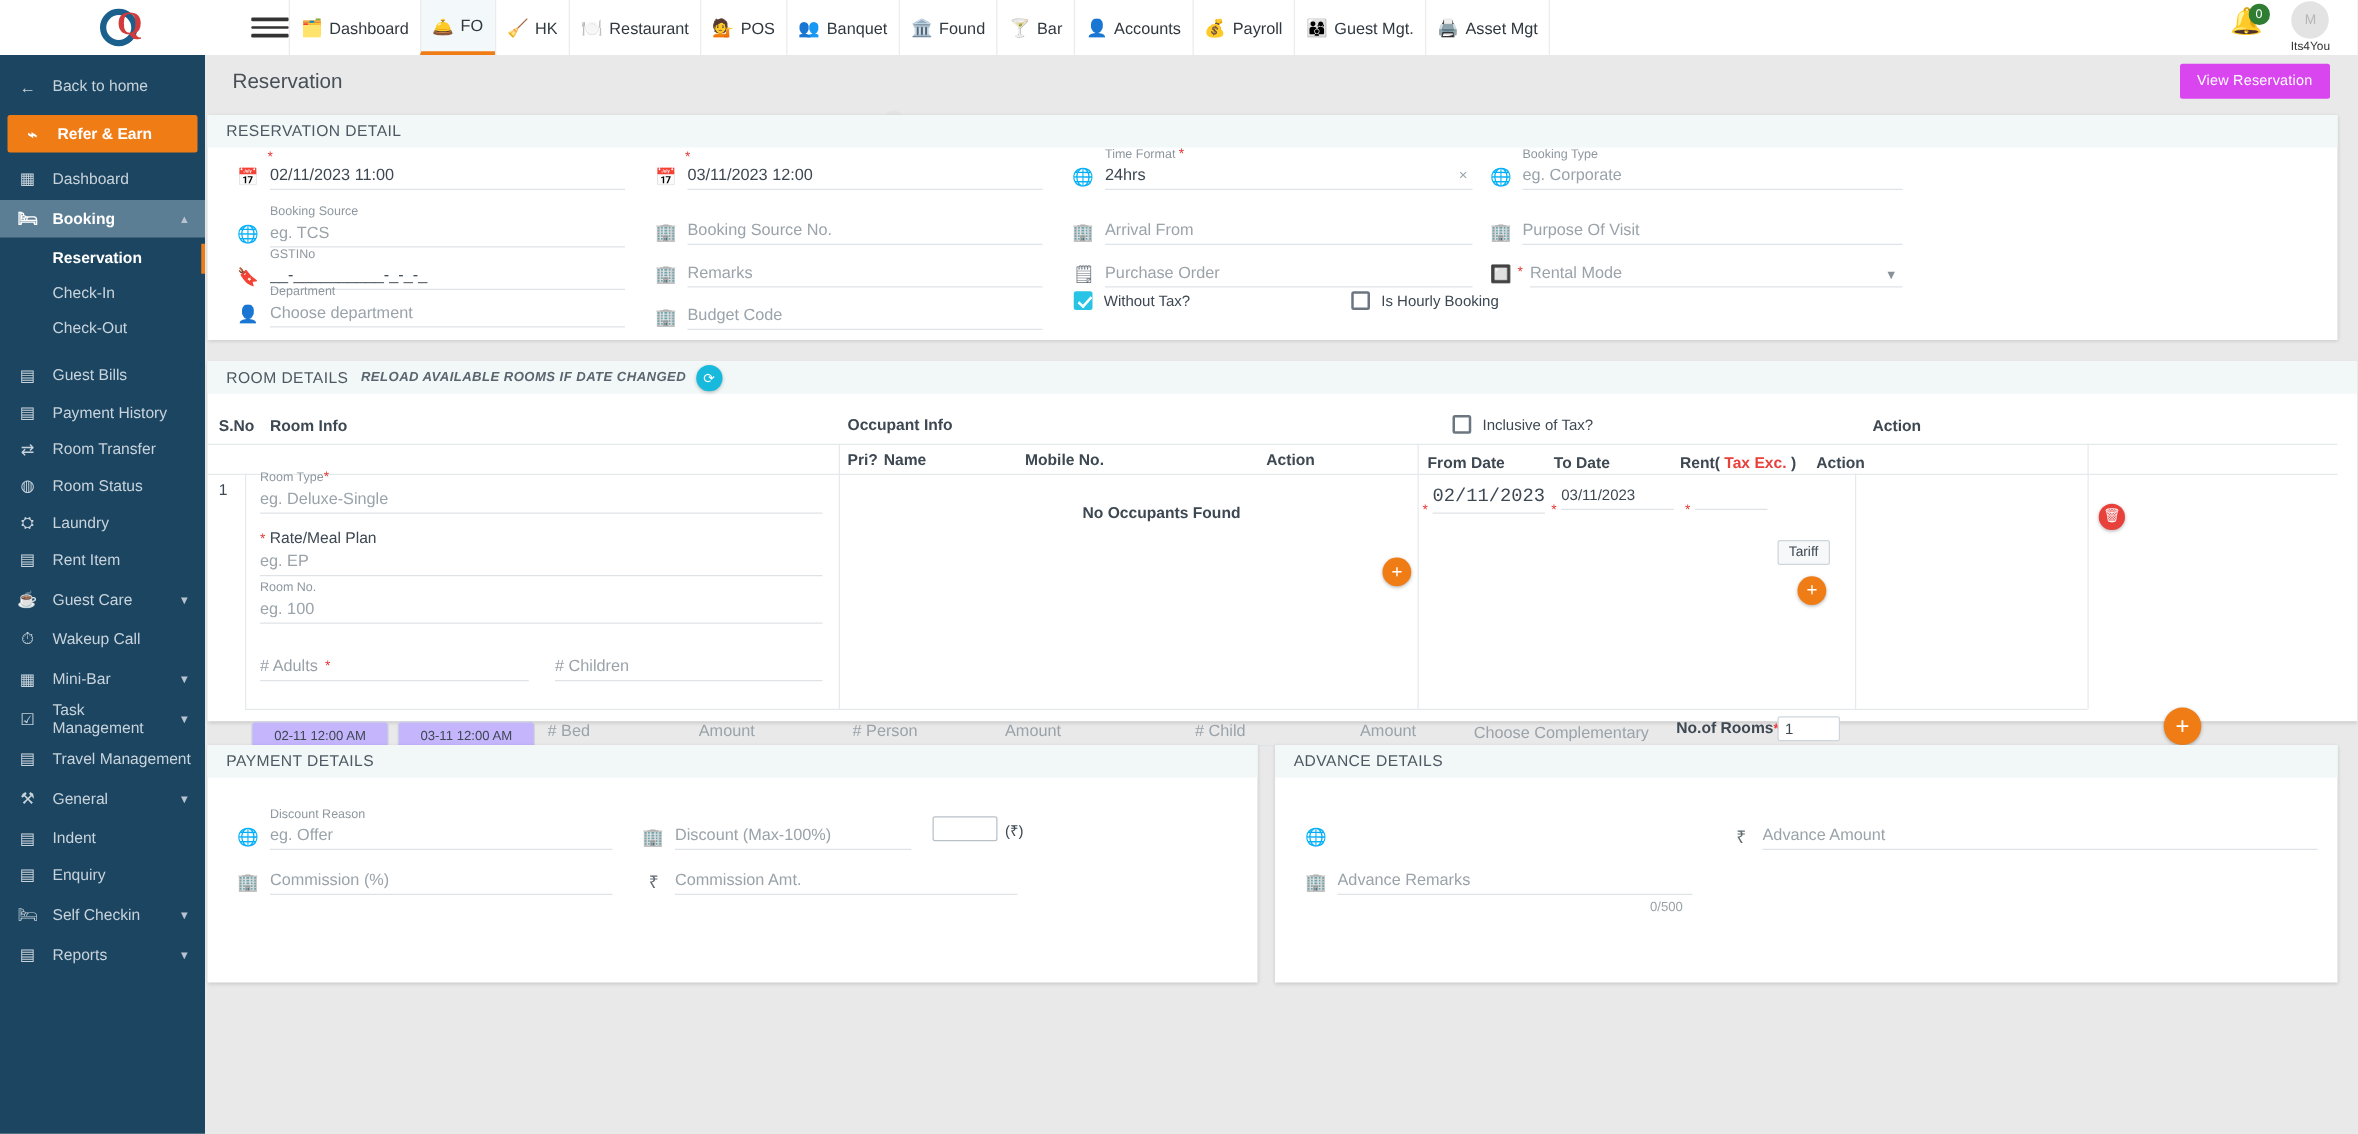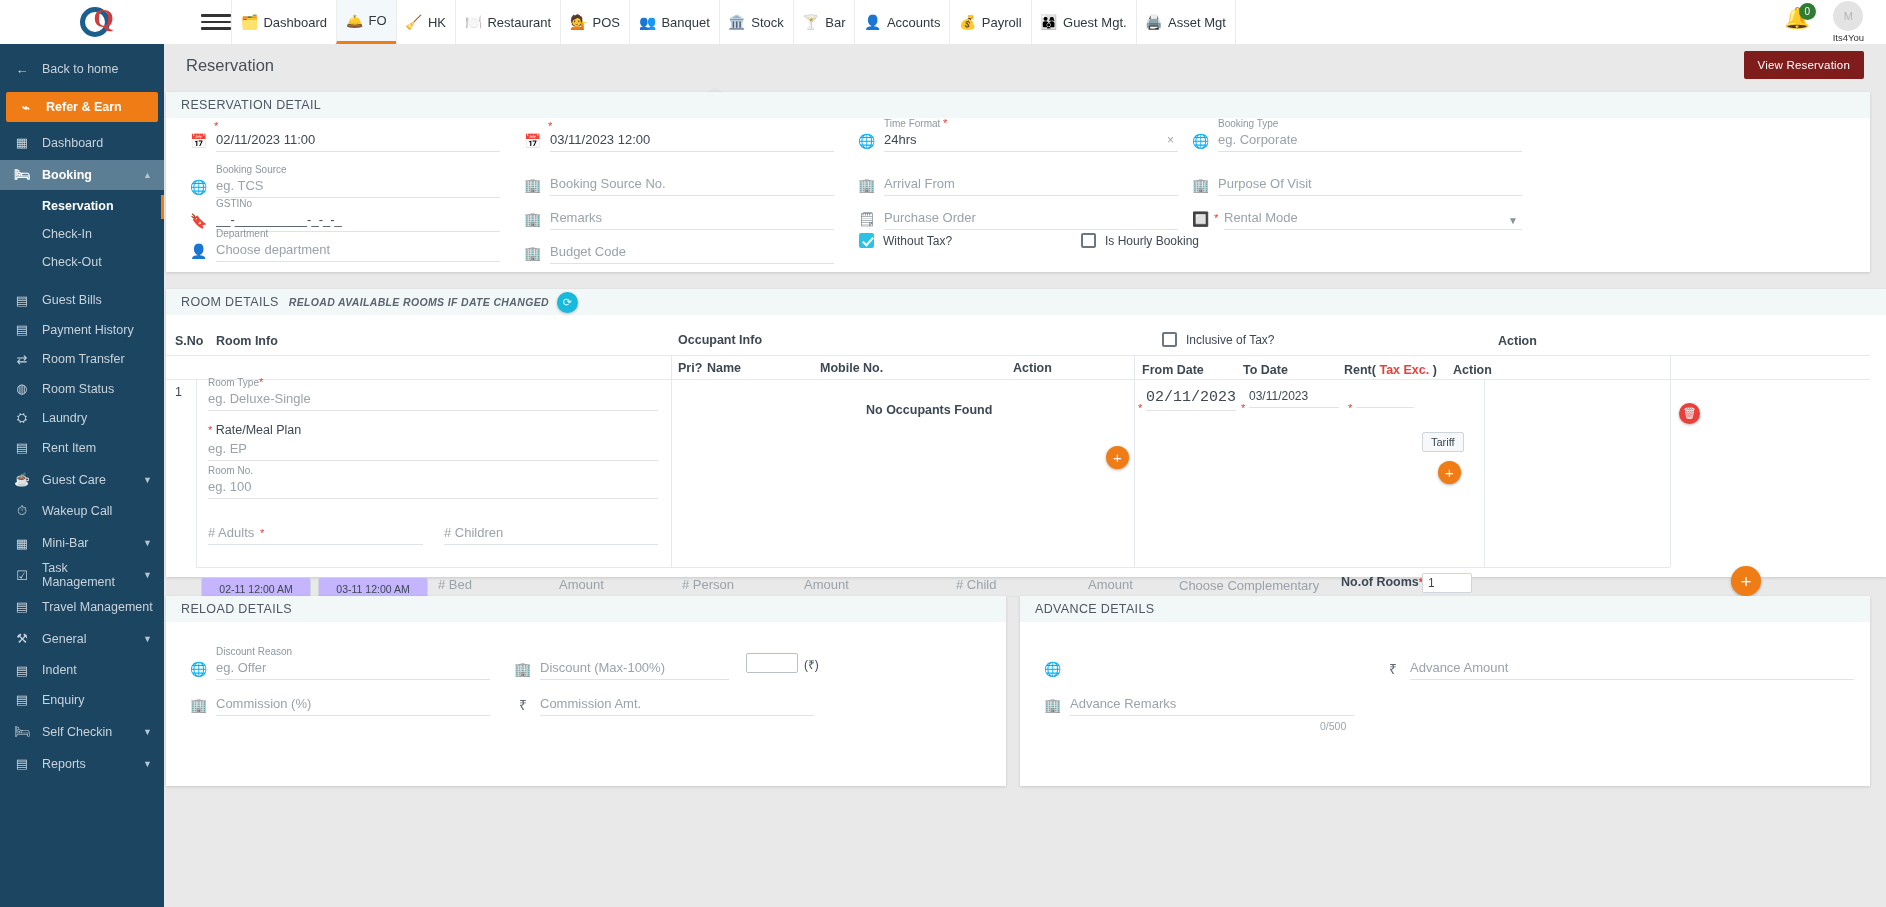--- a/index.html
+++ b/index.html
@@ -102,21 +102,21 @@
       radial-gradient(circle at 78% 18%, rgba(0,0,0,0.023) 0 10px, transparent 11px),
       radial-gradient(circle at 91% 9%, rgba(0,0,0,0.021) 0 8px, transparent 9px);
     pointer-events:none;
   }
   .page-head{
     position:absolute; top:0; left:0; width:1722px; height:42px;
     display:flex; align-items:center; padding:0 22px;
   }
   .page-title{ font-size:16.5px; color:#474f57; }
   .btn-view{
-    margin-left:auto; background:#7f1d1d; color:#fff; border:none;
+    margin-left:auto; background:#d946ef; color:#fff; border:none;
     font-size:11.5px; padding:8px 14px; border-radius:2px; cursor:pointer;
     letter-spacing:.2px;
   }
 
   
   .card{
     position:absolute; background:#fff; box-shadow:0 1px 3px rgba(0,0,0,.14);
   }
   .card-head{
     height:26px; background:#f2f8f8; display:flex; align-items:center;
@@ -225,21 +225,21 @@
     <div class="navtab">
       <span class="ico">💁</span>
       <span>POS</span>
     </div>
     <div class="navtab">
       <span class="ico">👥</span>
       <span>Banquet</span>
     </div>
     <div class="navtab">
       <span class="ico">🏛️</span>
-      <span>Stock</span>
+      <span>Found</span>
     </div>
     <div class="navtab">
       <span class="ico">🍸</span>
       <span>Bar</span>
     </div>
     <div class="navtab">
       <span class="ico">👤</span>
       <span>Accounts</span>
     </div>
     <div class="navtab">
@@ -610,21 +610,21 @@
     </div>
     <div style="position:absolute; left:1175px; top:286px; font-size:12.5px; font-weight:bold;">
       <span>No.of Rooms</span><span class="req">*</span>
     </div>
     <input class="counter-input" style="position: absolute; left: 1256px; top: 284px;" value="1">
     <div class="fab big" style="position:absolute; left:1565px; top:277px;">+</div>
   </div>
 
   <div class="card" style="left:2px; top:552px; width:840px; height:190px;">
     <div class="card-head">
-      <span>RELOAD DETAILS</span>
+      <span>PAYMENT DETAILS</span>
     </div>
     <div class="field" style="left:24px; top:42px; width:300px; height:42px;">
       <span class="fico">🌐</span>
       <div class="fwrap">
         <span class="flabel">Discount Reason</span>
         <input class="finput ph" placeholder="eg. Offer" style="">
       </div>
     </div>
     <div class="field" style="left:348px; top:52px; width:215px; height:32px;">
       <span class="fico">🏢</span>

